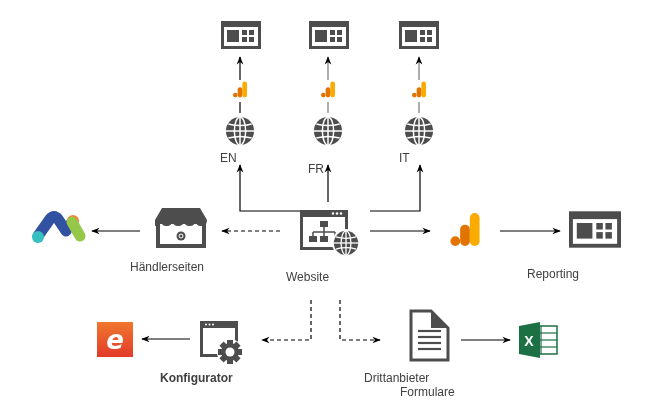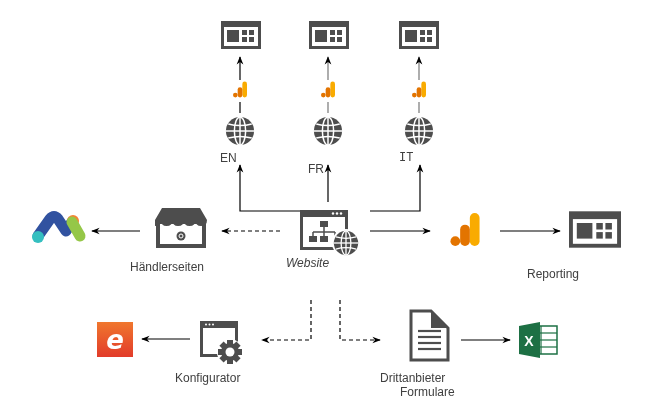--- a/index.html
+++ b/index.html
@@ -169,19 +169,19 @@
       <line x1="532" y1="340" x2="557" y2="340"></line>
       <line x1="532" y1="347" x2="557" y2="347"></line>
     </g>
     <path d="M519 326 L540 322 V358 L519 354 Z" fill="#1d7044"></path>
     <text x="529" y="346" text-anchor="middle" fill="#fff" font-family="'Liberation Sans', sans-serif" font-size="14" font-weight="bold">X</text>
   </g>
 </svg>
 
 <div class="lbl" style="left:220px; top:151px; width:40px;">EN</div>
 <div class="lbl" style="left:308px; top:162px; width:40px;">FR</div>
-<div class="lbl" style="left:399px; top:151px; width:40px;font-family:Liberation Mono, monospace;">IT</div>
+<div class="lbl" style="left:399px; top:151px; width:40px;">IT</div>
 <div class="lbl" style="left:130px; top:260px; width:100px;">Händlerseiten</div>
-<div class="lbl" style="left:286px; top:256px; width:80px;font-style:italic;">Website</div>
+<div class="lbl" style="left:286px; top:270px; width:80px;">Website</div>
 <div class="lbl" style="left:527px; top:267px; width:80px;">Reporting</div>
-<div class="lbl" style="left:175px; top:371px; width:90px;">Konfigurator</div>
-<div class="lbl" style="left:380px; top:371px; width:100px;">Drittanbieter</div>
+<div class="lbl" style="left:160px; top:371px; width:90px;font-weight:bold;">Konfigurator</div>
+<div class="lbl" style="left:364px; top:371px; width:100px;">Drittanbieter</div>
 <div class="lbl" style="left:400px; top:385px; width:100px;">Formulare</div>
 
 </body></html>

